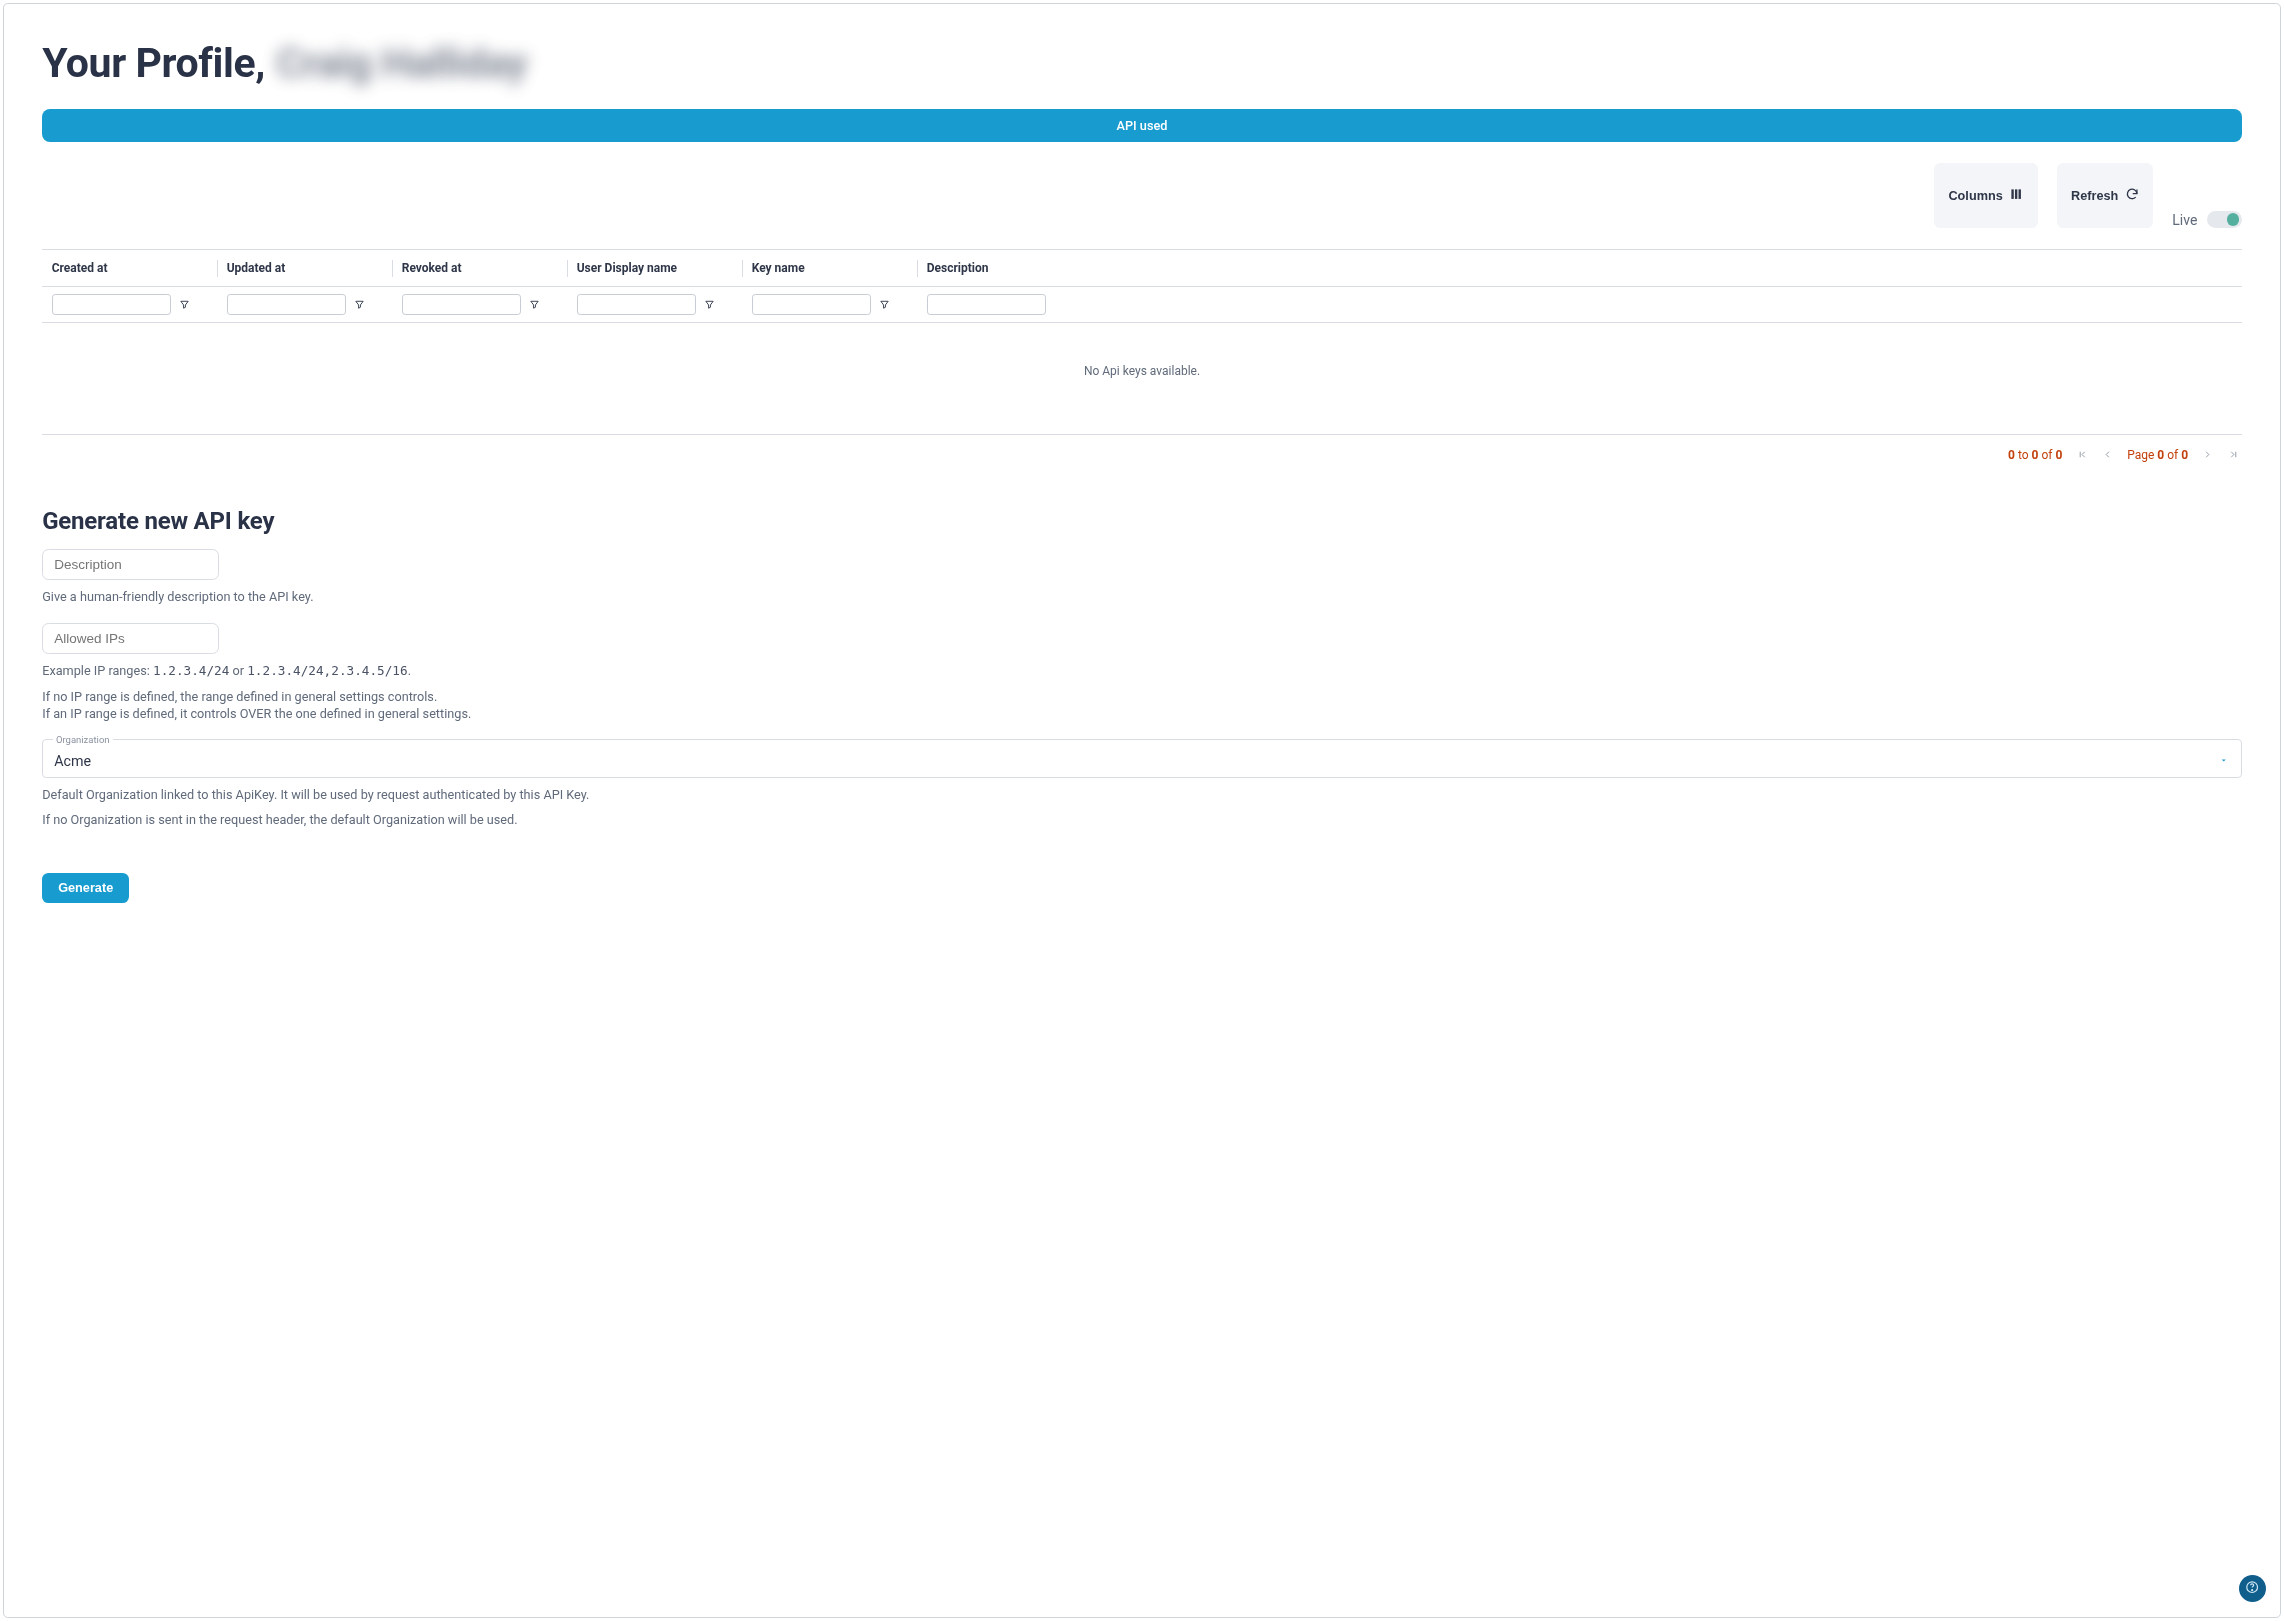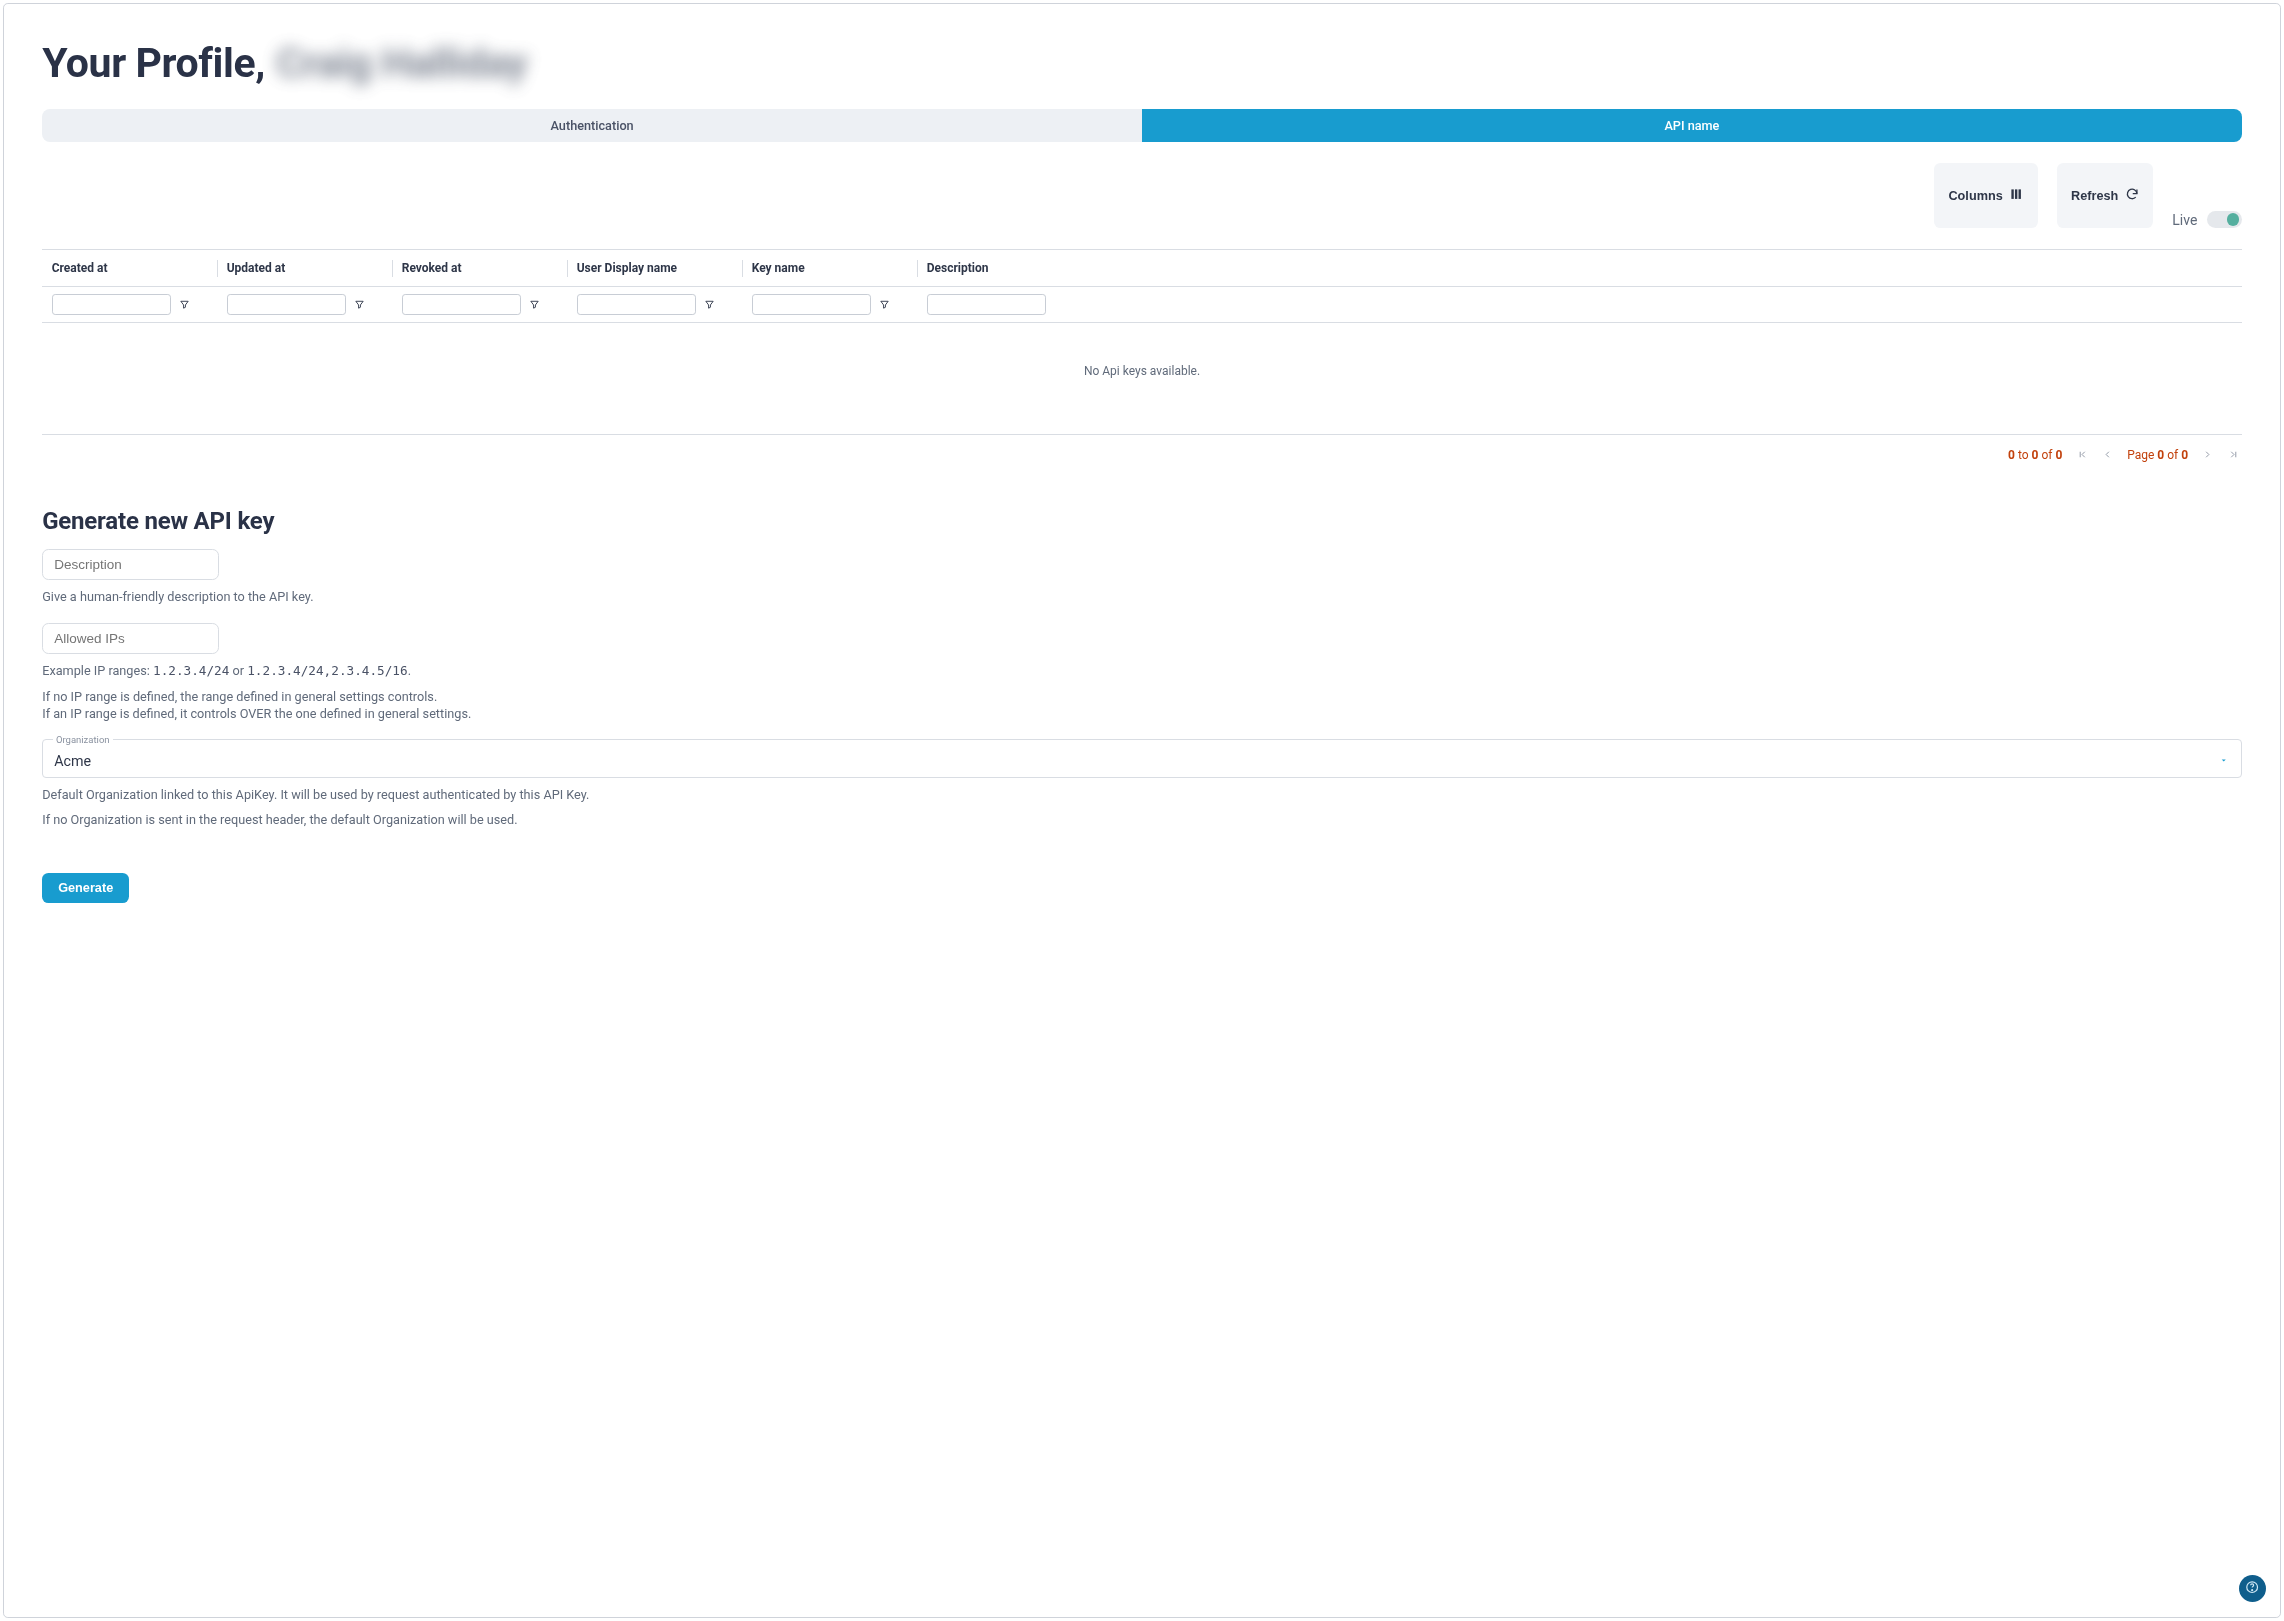--- a/index.html
+++ b/index.html
@@ -286,22 +286,21 @@
 
 <div class="frame">
 
   
   <h1 class="page-title">
     <span>Your Profile, </span><span class="blurred">Craig Halliday</span>
   </h1>
 
   
   <div class="tabs">
-    <div class="tab">Authentication</div>
-    <div class="tab active">API name</div>
+    <div class="tab active">API used</div>
   </div>
 
   
   <div class="toolbar">
     <button class="btnlite">
       <span>Columns</span>
       <span>
         <svg viewBox="0 0 24 24" fill="currentColor">
             <rect x="4" y="4" width="4" height="16"></rect>
             <rect x="10" y="4" width="4" height="16"></rect>

